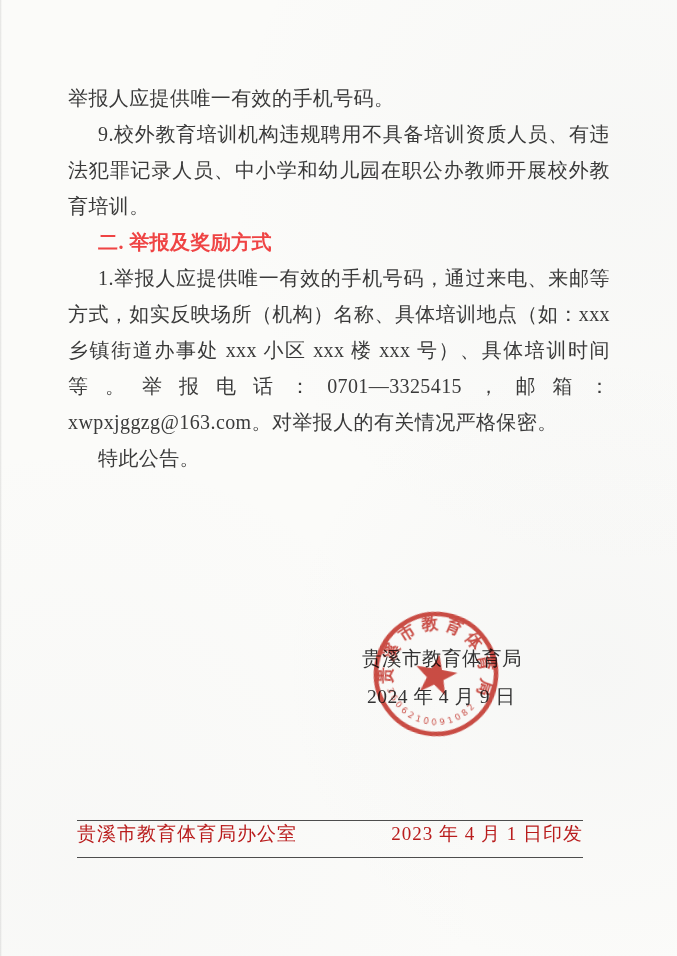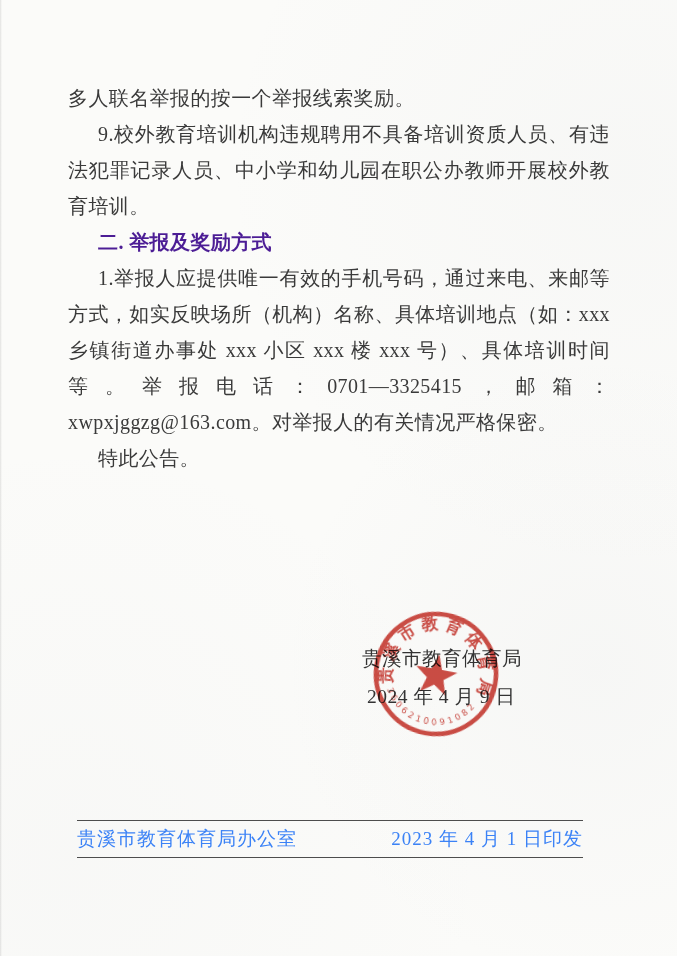--- a/index.html
+++ b/index.html
@@ -19,21 +19,21 @@
   }
   .content{
     position:absolute;left:68px;top:80px;width:542px;
     font-size:20px;line-height:36px;
     text-align:justify;
     letter-spacing:0.4px;
   }
   .content p{margin:0;}
   .indent{text-indent:30px;}
   .heading{
-    font-weight:700;color:#4c1d95;
+    font-weight:700;color:#ef4444;
     text-indent:30px;
     font-size:20px;line-height:36px;margin:0;
   }
   .email{
     text-underline-offset:4px;
     font-family:"Liberation Serif","DejaVu Serif",serif;
   }
   .sig-org{
     position:absolute;left:362px;top:645px;
     font-size:19.5px;letter-spacing:0.5px;color:#333;
@@ -46,31 +46,31 @@
     position:absolute;left:372px;top:610px;width:128px;height:128px;
     transform:rotate(10deg);
     opacity:0.9;
     mix-blend-mode:multiply;
     filter:blur(0.25px);
   }
   .footer{
     position:absolute;left:77px;top:820px;width:506px;height:36px;
     border-top:1.6px solid #4d4d4d;
     border-bottom:1.6px solid #4d4d4d;
-    display:flex;justify-content:space-between;align-items:center;
-    font-size:19px;color:#3b82f6;letter-spacing:1px;
+    display:flex;justify-content:space-between;align-items:flex-start;
+    font-size:19px;color:#b91c1c;letter-spacing:1px;
   }
 </style>
 </head>
 <body>
 
 <div class="page-edge"></div>
 
 <div class="content">
-  <p>多人联名举报的按一个举报线索奖励。</p>
+  <p>举报人应提供唯一有效的手机号码。</p>
   <p class="indent">9.校外教育培训机构违规聘用不具备培训资质人员、有违法犯罪记录人员、中小学和幼儿园在职公办教师开展校外教育培训。</p>
   <p class="heading">二. 举报及奖励方式</p>
   <p class="indent"><span>1.举报人应提供唯一有效的手机号码，通过来电、来邮等方式，如实反映场所（机构）名称、具体培训地点（如：xxx 乡镇街道办事处 xxx 小区 xxx 楼 xxx 号）、具体培训时间等。举报电话：0701—3325415，邮箱：</span><span class="email">xwpxjggzg@163.com</span><span>。对举报人的有关情况严格保密。</span></p>
   <p class="indent">特此公告。</p>
 </div>
 
 <div class="sig-org">贵溪市教育体育局</div>
 <div class="sig-date">2024 年 4 月 9 日</div>
 
 <svg class="seal" viewBox="0 0 128 128">

